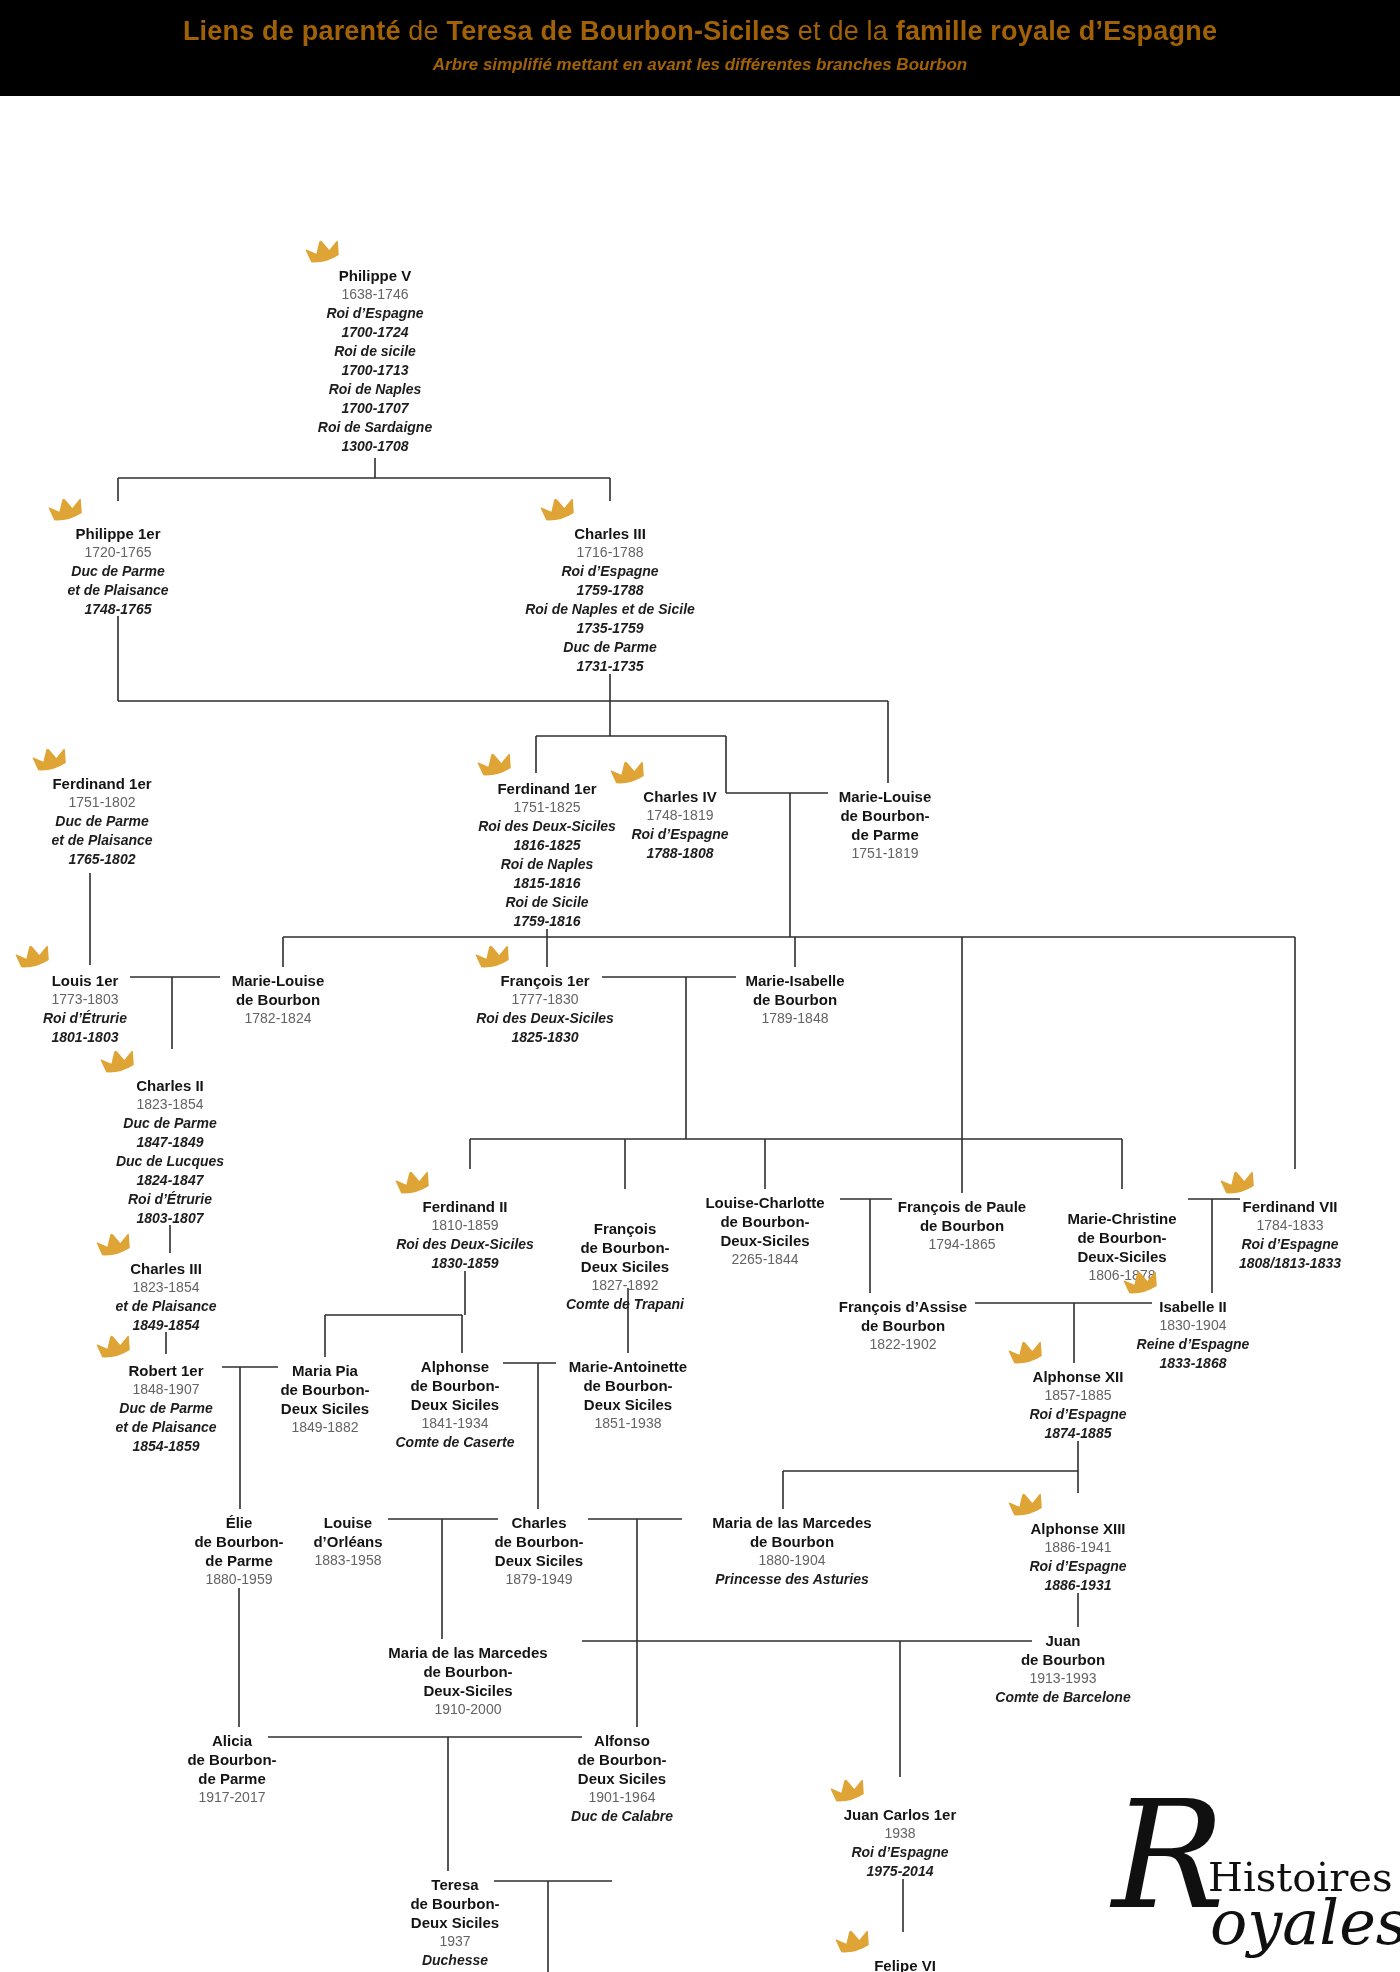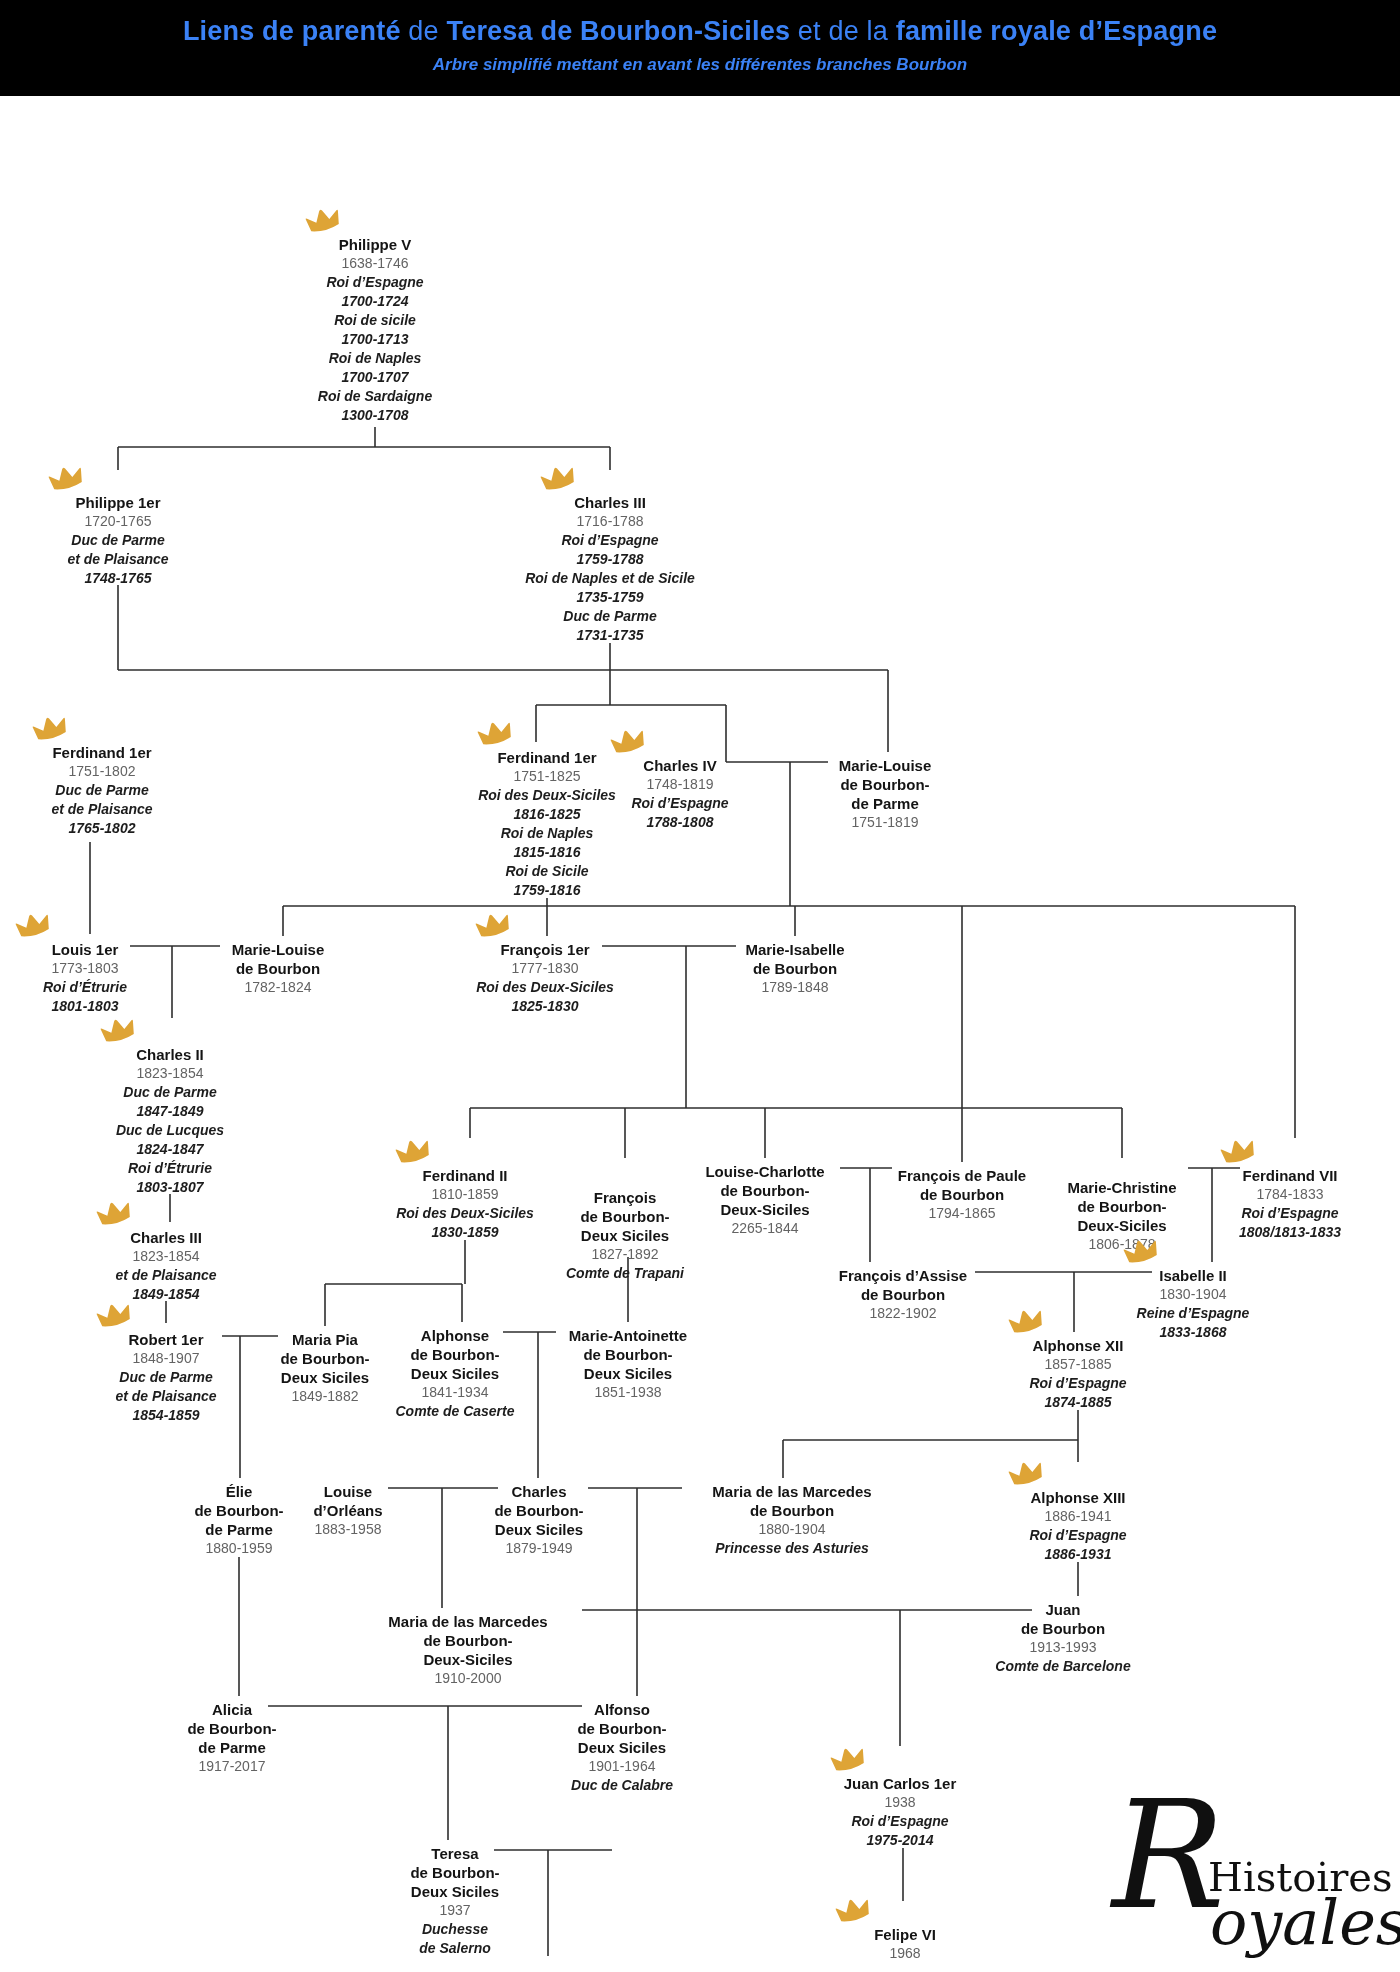--- a/index.html
+++ b/index.html
@@ -2,26 +2,26 @@
 <html><head>
 <meta charset="utf-8">
 <style>
   html,body{margin:0;padding:0;background:#ffffff;}
   .canvas{
     position:relative;width:1400px;height:1972px;overflow:hidden;
     font-family:"Liberation Sans",sans-serif;background:#ffffff;
   }
   .header{
     position:absolute;left:0;top:0;width:1400px;height:96px;background:#000000;
-    color:#3b82f6;text-align:center;
+    color:#a16207;text-align:center;
   }
   .header .line1{margin-top:16px;font-size:27px;letter-spacing:.2px;}
   .header .line1 .b{font-weight:700;}
   .header .line2{margin-top:8px;font-size:17px;font-style:italic;font-weight:600;}
-  .tree{position:absolute;left:0;top:80px;width:1400px;height:1496px;}
+  .tree{position:absolute;left:0;top:111px;width:1400px;height:1496px;}
   svg.edges{position:absolute;left:0;top:0;width:1400px;height:1876px;}
   svg.edges line{stroke:#2e2e2e;stroke-width:1.6px;}
   .node{position:absolute;width:236px;text-align:center;color:#121212;}
   .l-name{font-size:15px;line-height:19px;font-weight:700;color:#141414;}
   .l-date{font-size:14px;line-height:19px;color:#636363;}
   .l-title{font-size:14px;line-height:19px;font-style:italic;font-weight:600;color:#1d1d1d;}
   .crown{position:absolute;width:37px;height:25px;transform:rotate(-14deg);}
   .brand{position:absolute;left:1112px;top:1798px;width:280px;height:172px;color:#101010;}
   .brand .r{
     position:absolute;left:0;top:-18px;font-family:"DejaVu Serif",serif;font-style:italic;

